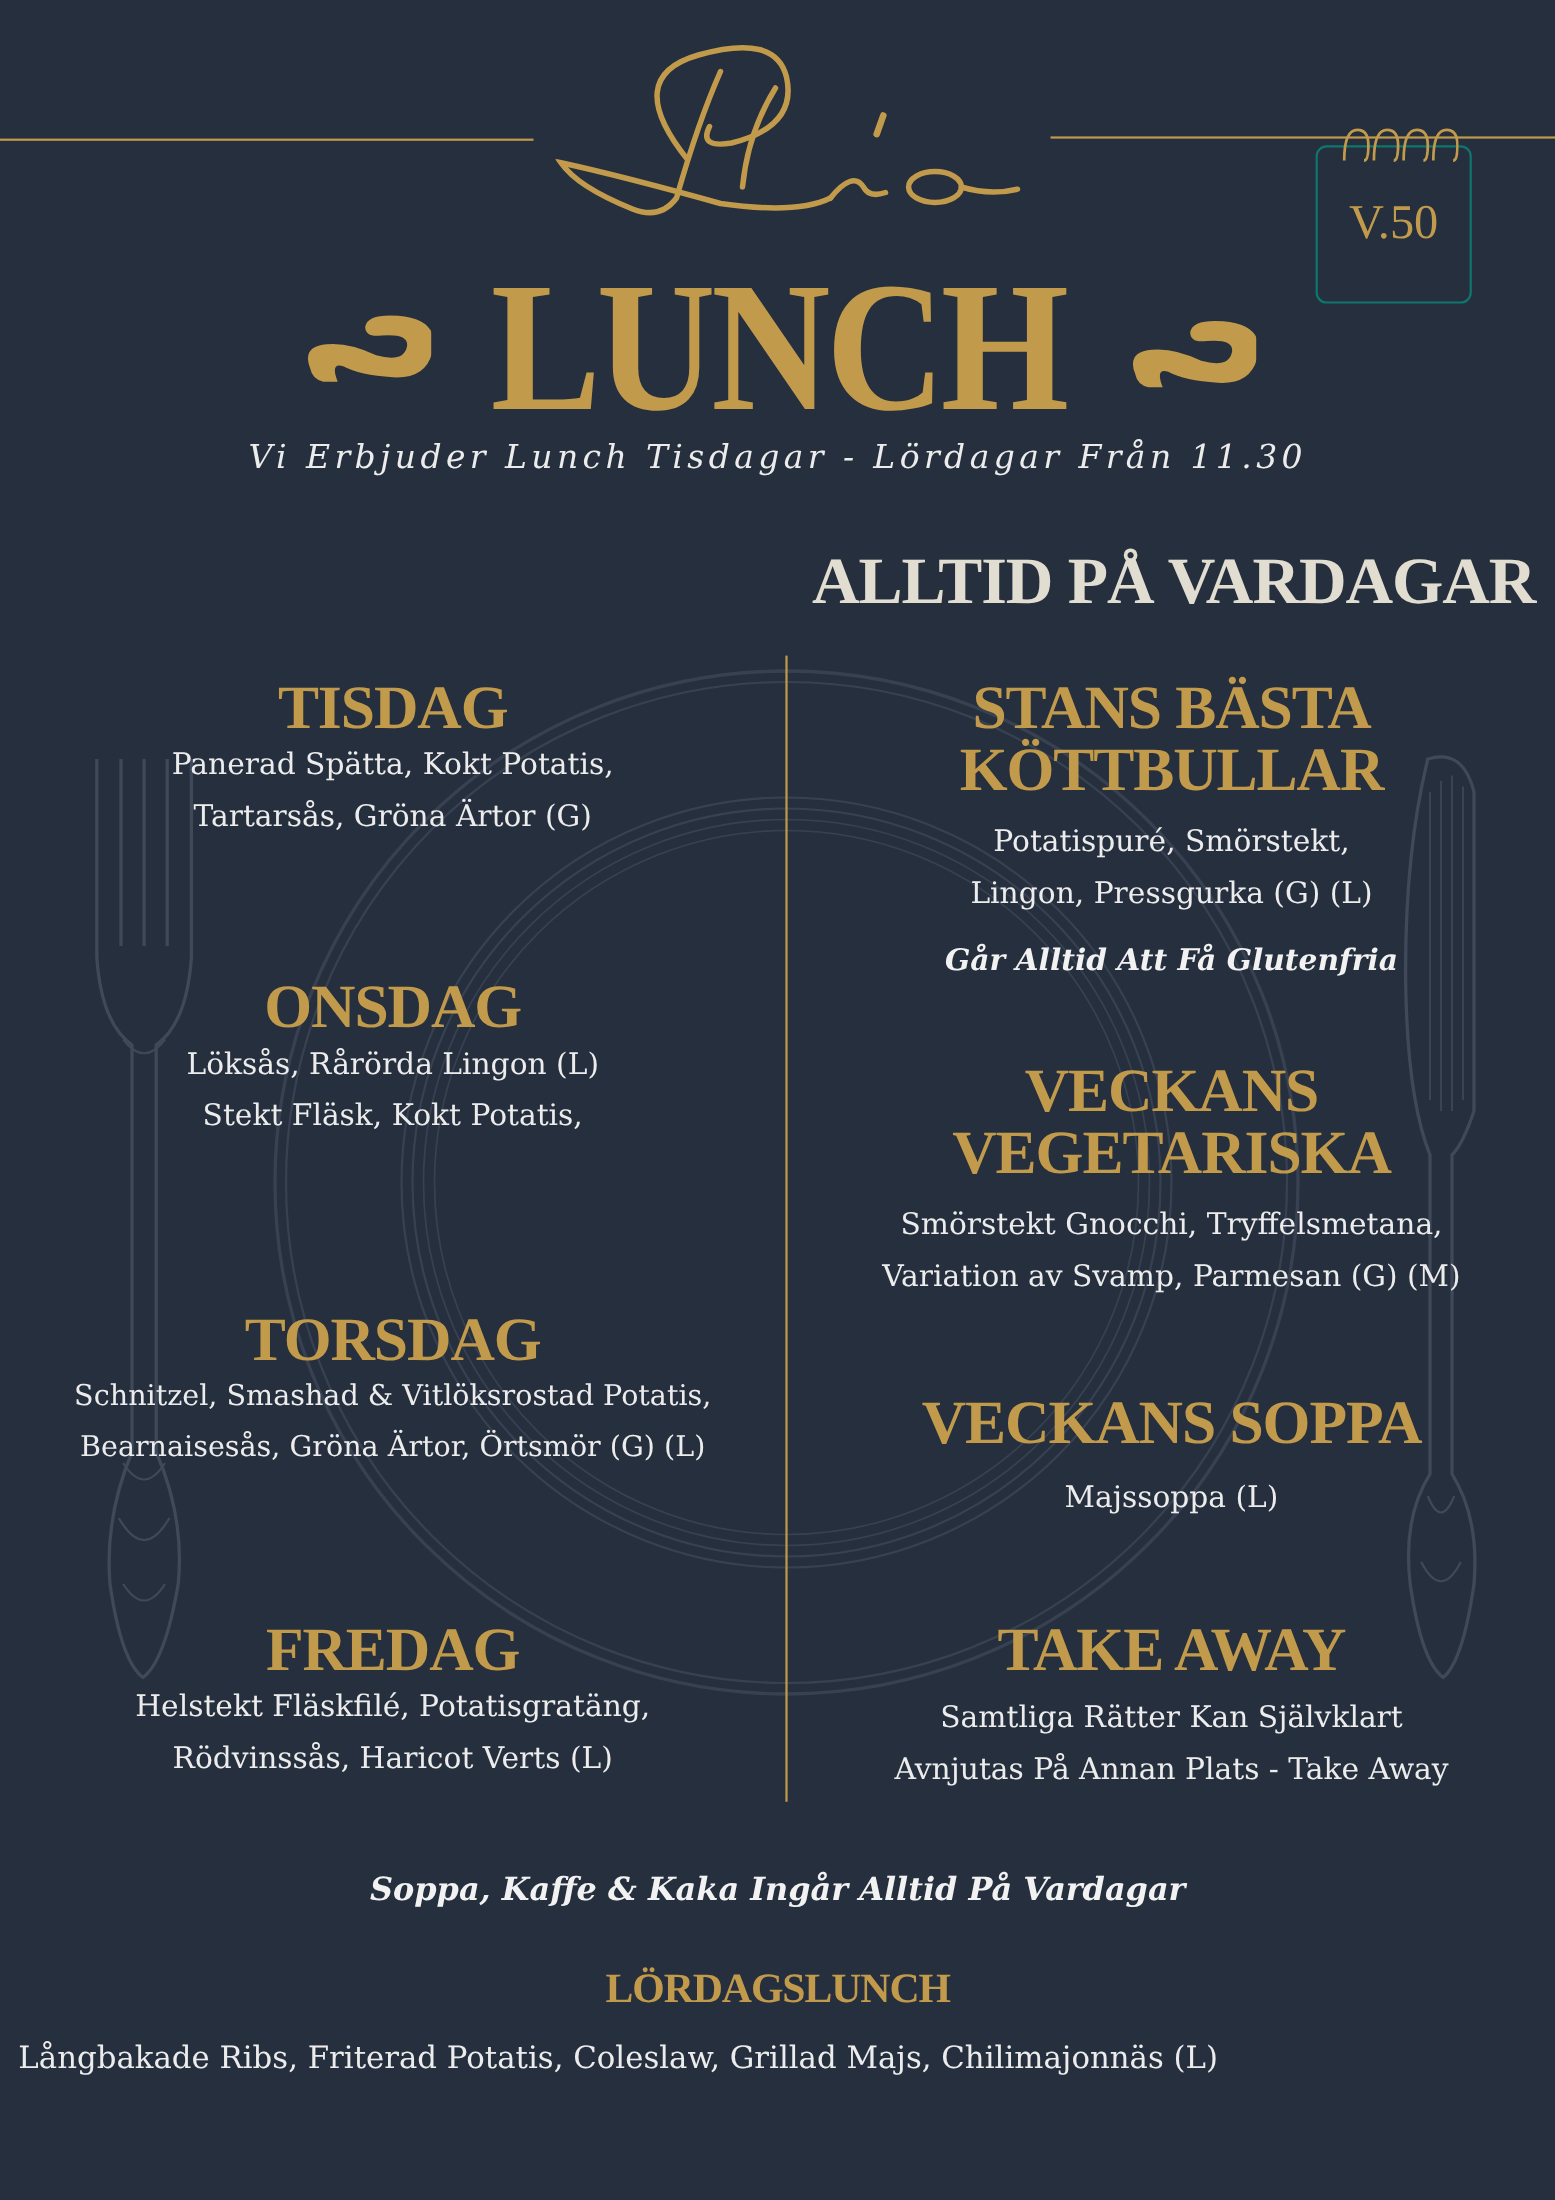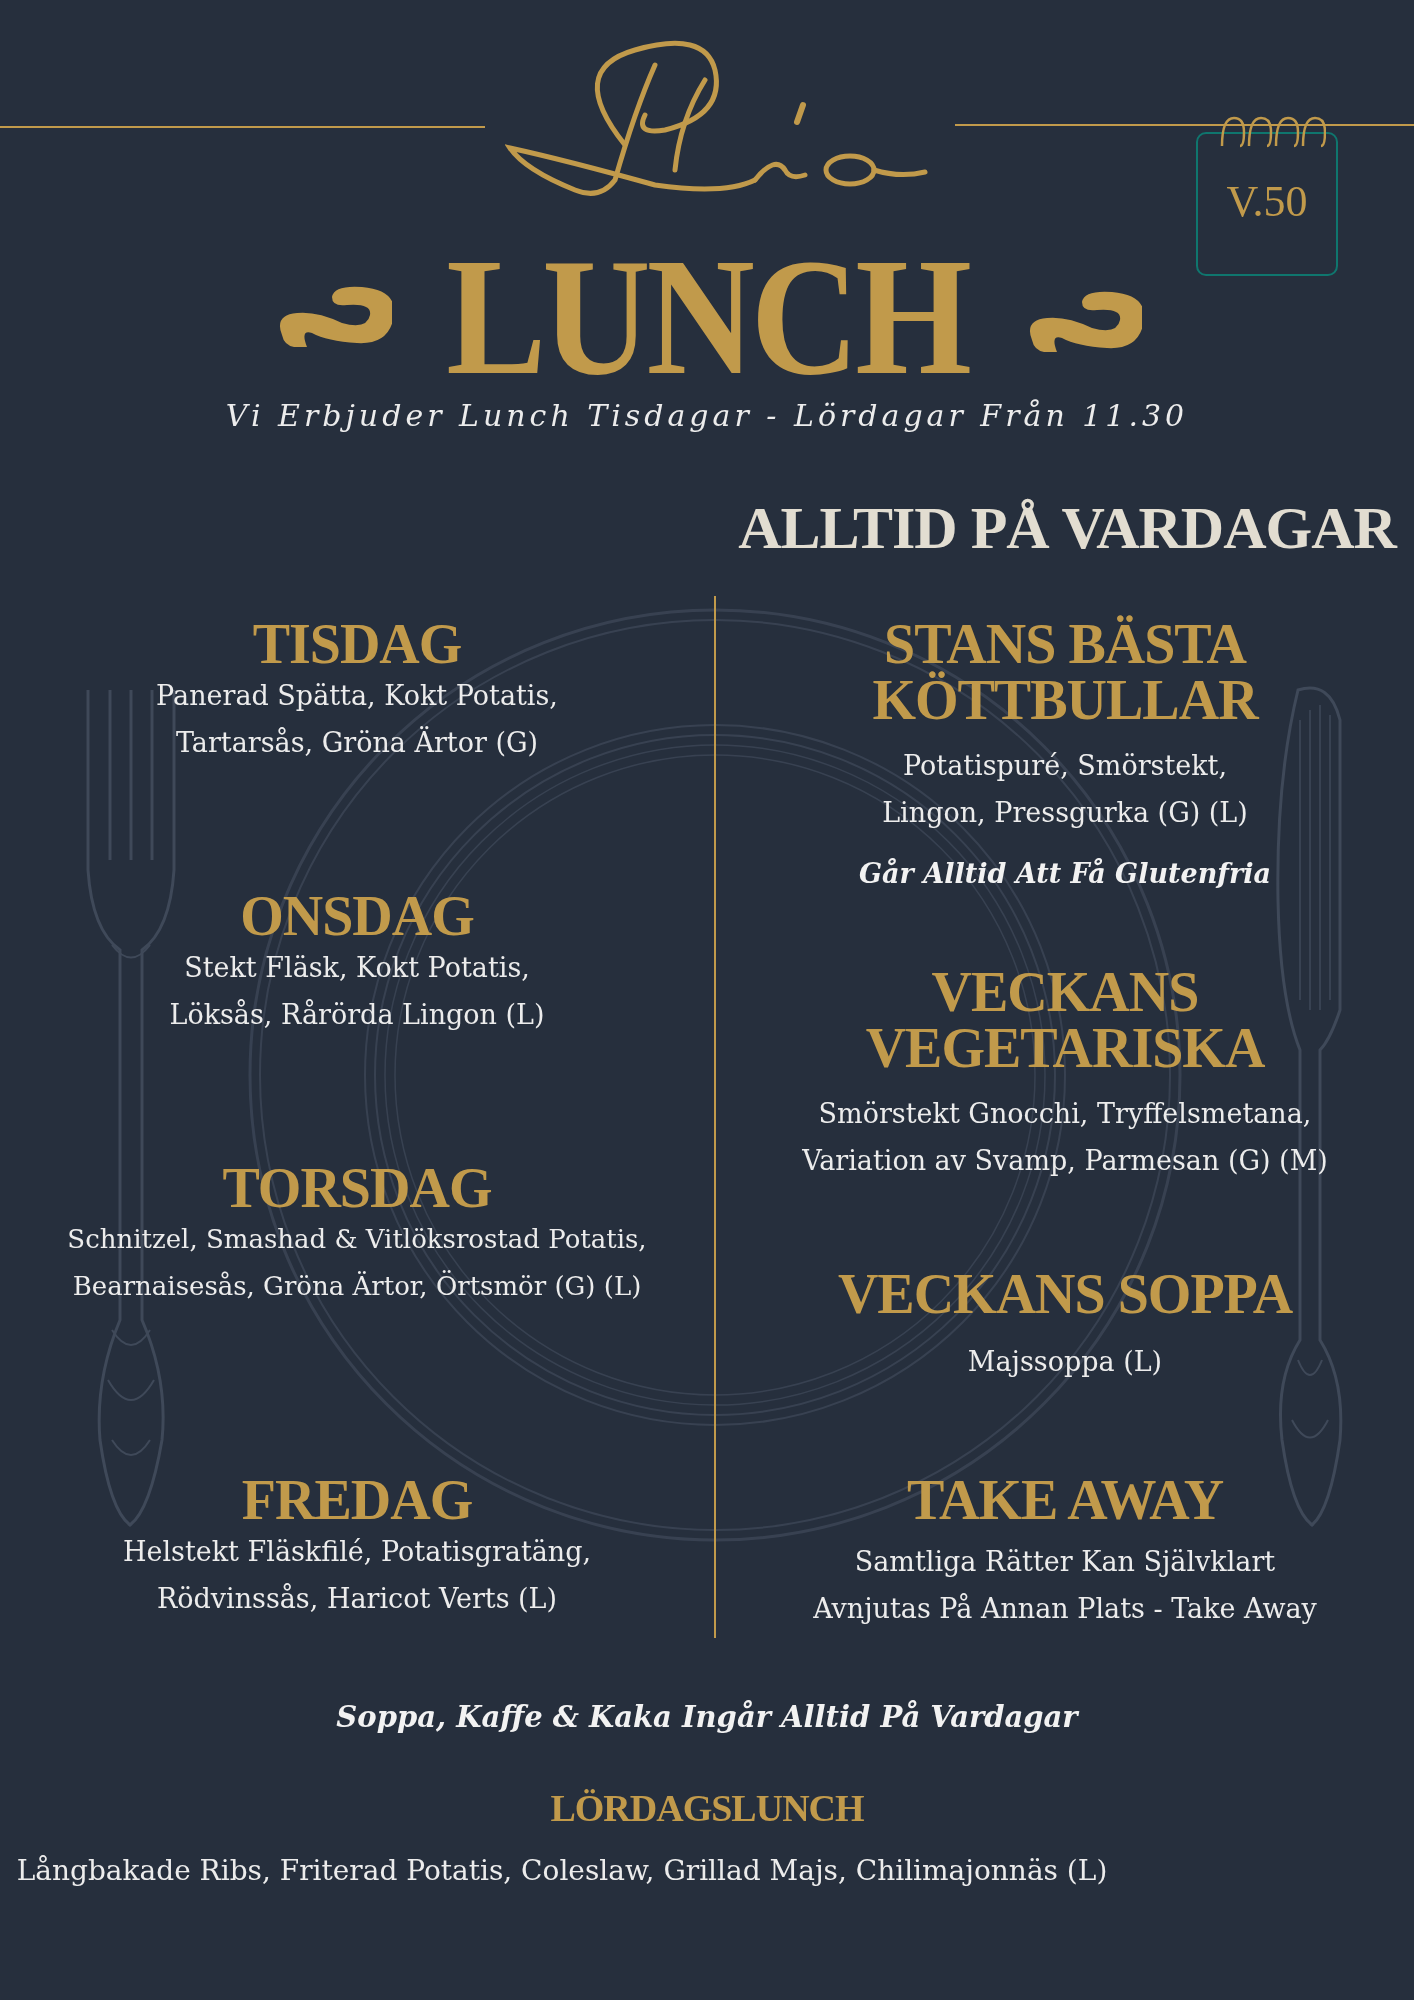--- a/index.html
+++ b/index.html
@@ -146,25 +146,25 @@
 <div class="abs divider"></div>
 
 <div class="section left-col" style="top:616px;">
   <h2>TISDAG</h2>
   <p>Panerad Spätta, Kokt Potatis,</p>
   <p>Tartarsås, Gröna Ärtor (G)</p>
 </div>
 
 <div class="section left-col" style="top:888px;">
   <h2>ONSDAG</h2>
+  <p>Löksås, Rårörda Lingon (L)</p>
   <p>Stekt Fläsk, Kokt Potatis,</p>
-  <p>Löksås, Rårörda Lingon (L)</p>
-</div>
-
-<div class="section left-col" style="top:1160px;">
+</div>
+
+<div class="section left-col" style="top:1190px;">
   <h2>TORSDAG</h2>
   <p style="font-size:26px;">Schnitzel, Smashad &amp; Vitlöksrostad Potatis,</p>
   <p style="font-size:26px;">Bearnaisesås, Gröna Ärtor, Örtsmör (G) (L)</p>
 </div>
 
 <div class="section left-col" style="top:1472px;">
   <h2>FREDAG</h2>
   <p>Helstekt Fläskfilé, Potatisgratäng,</p>
   <p>Rödvinssås, Haricot Verts (L)</p>
 </div>

